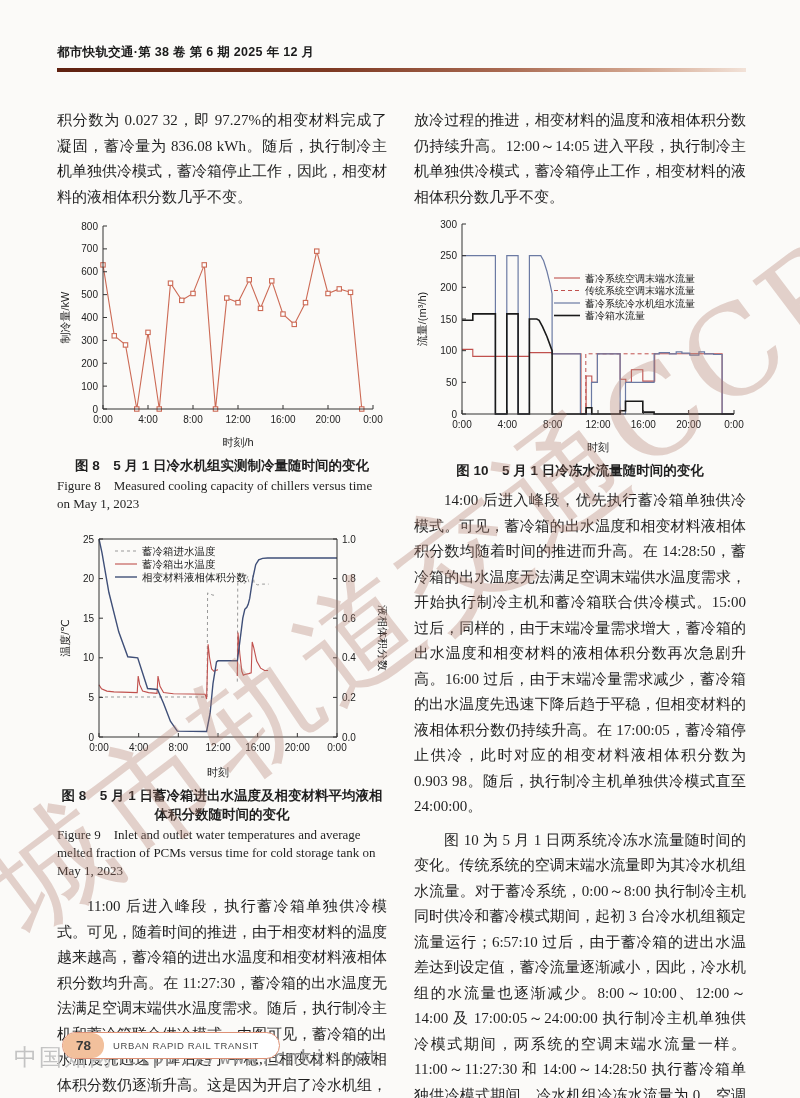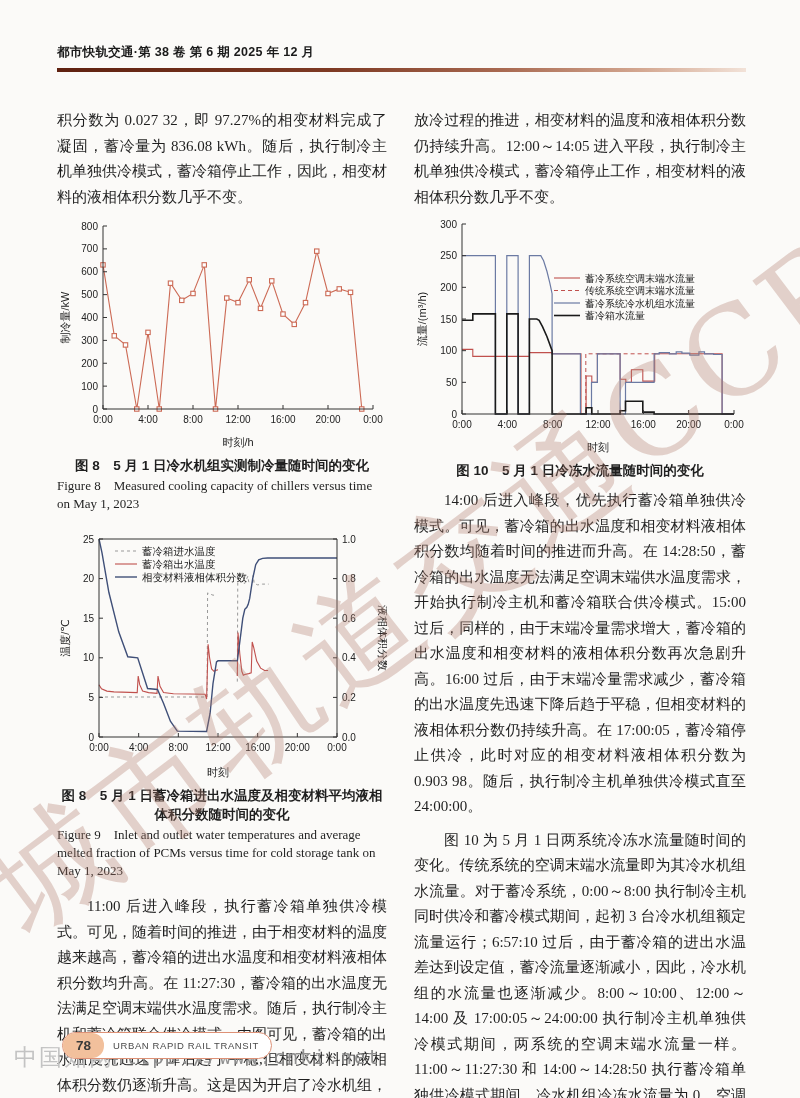--- a/index.html
+++ b/index.html
@@ -44,21 +44,21 @@
     position:absolute;left:62px;top:1032px;height:25px;z-index:45;
     display:inline-flex;align-items:stretch;border:1.5px solid #de9176;border-radius:14px;
     background:#fff;overflow:hidden;
   }
   .badge-num{
     background:#f2c09c;display:flex;align-items:center;padding:4px 13px;
     font-family:"Liberation Sans",sans-serif;font-size:13.5px;font-weight:bold;color:#3a3a3a;
     border-radius:0 12px 12px 0;
   }
   .badge-text{
-    display:flex;align-items:center;padding:0 12px 0 9px;
+    display:flex;align-items:center;padding:0 20px 0 9px;
     font-family:"Liberation Sans",sans-serif;font-size:9.5px;letter-spacing:.6px;color:#4a4a4a;
   }
   .wm-cnki{
     position:absolute;left:14px;top:1042px;z-index:30;
     font-family:"DejaVu Serif",serif;font-size:23px;color:#c3c3c3;letter-spacing:2px;
   }
   .wm-url{
     position:absolute;left:112px;top:1046px;z-index:30;
     font-family:"DejaVu Sans Mono","Liberation Mono",monospace;
     font-size:19px;color:#8f8f8f;letter-spacing:2px;

